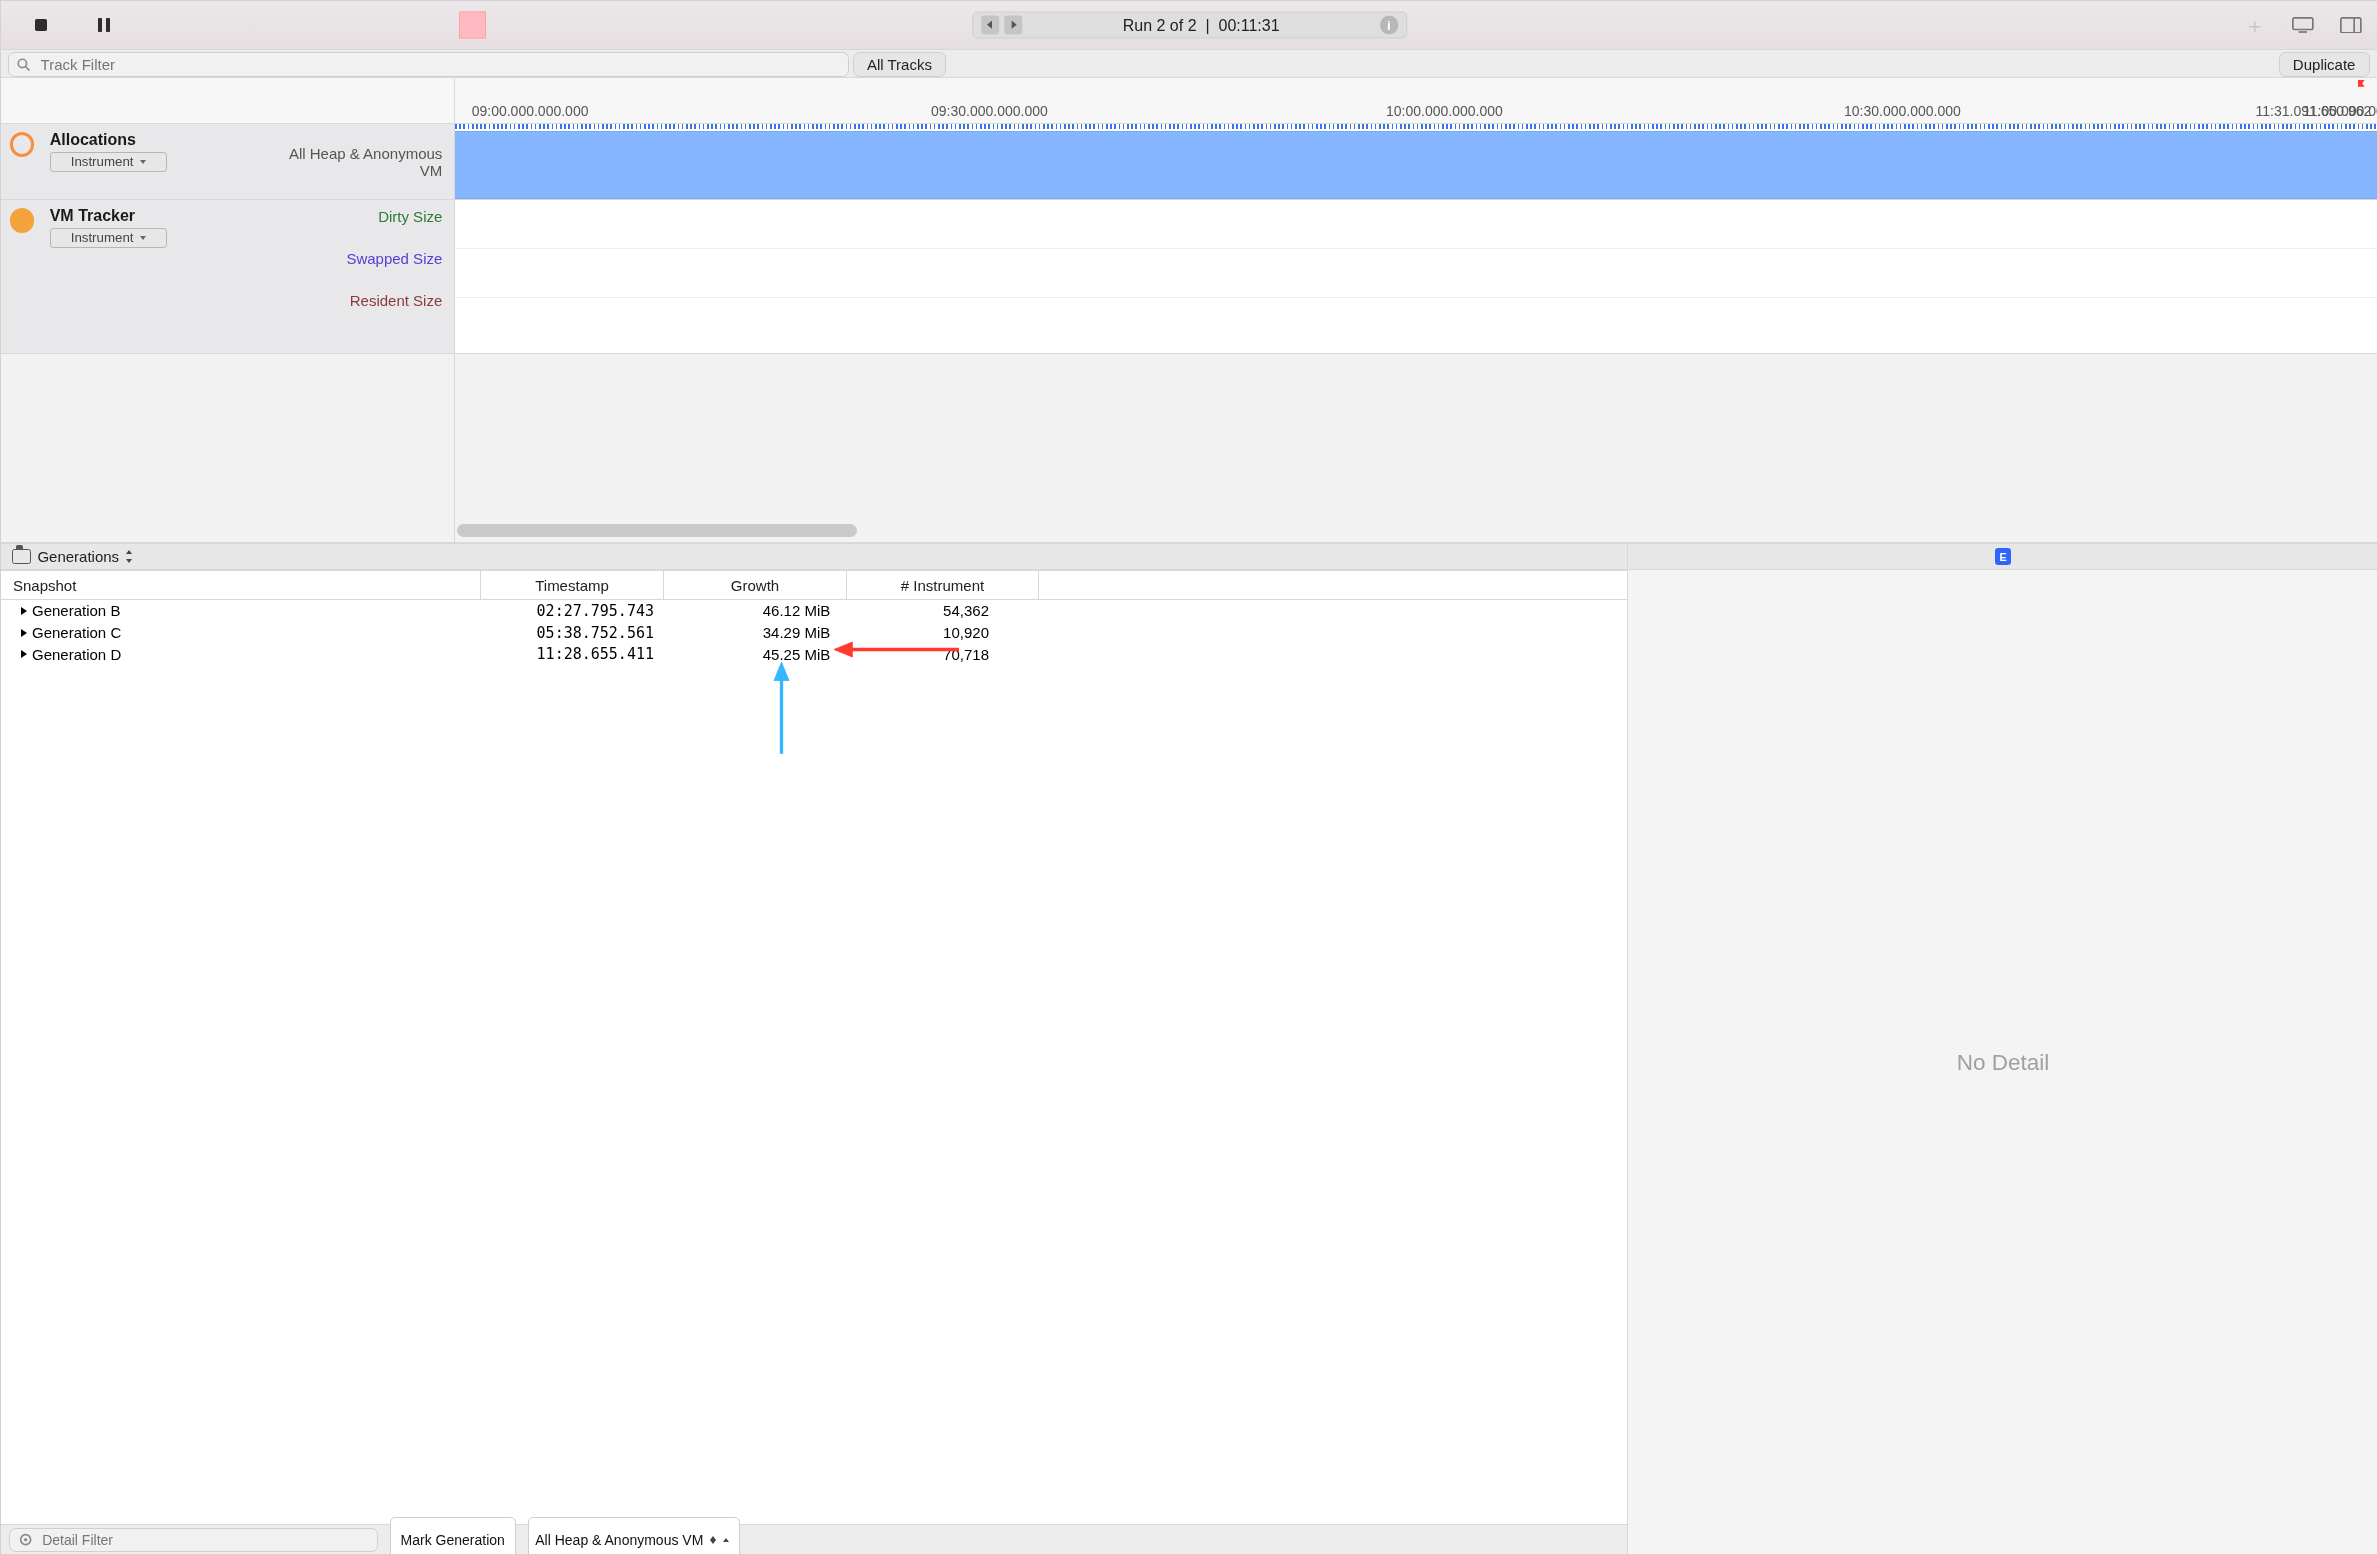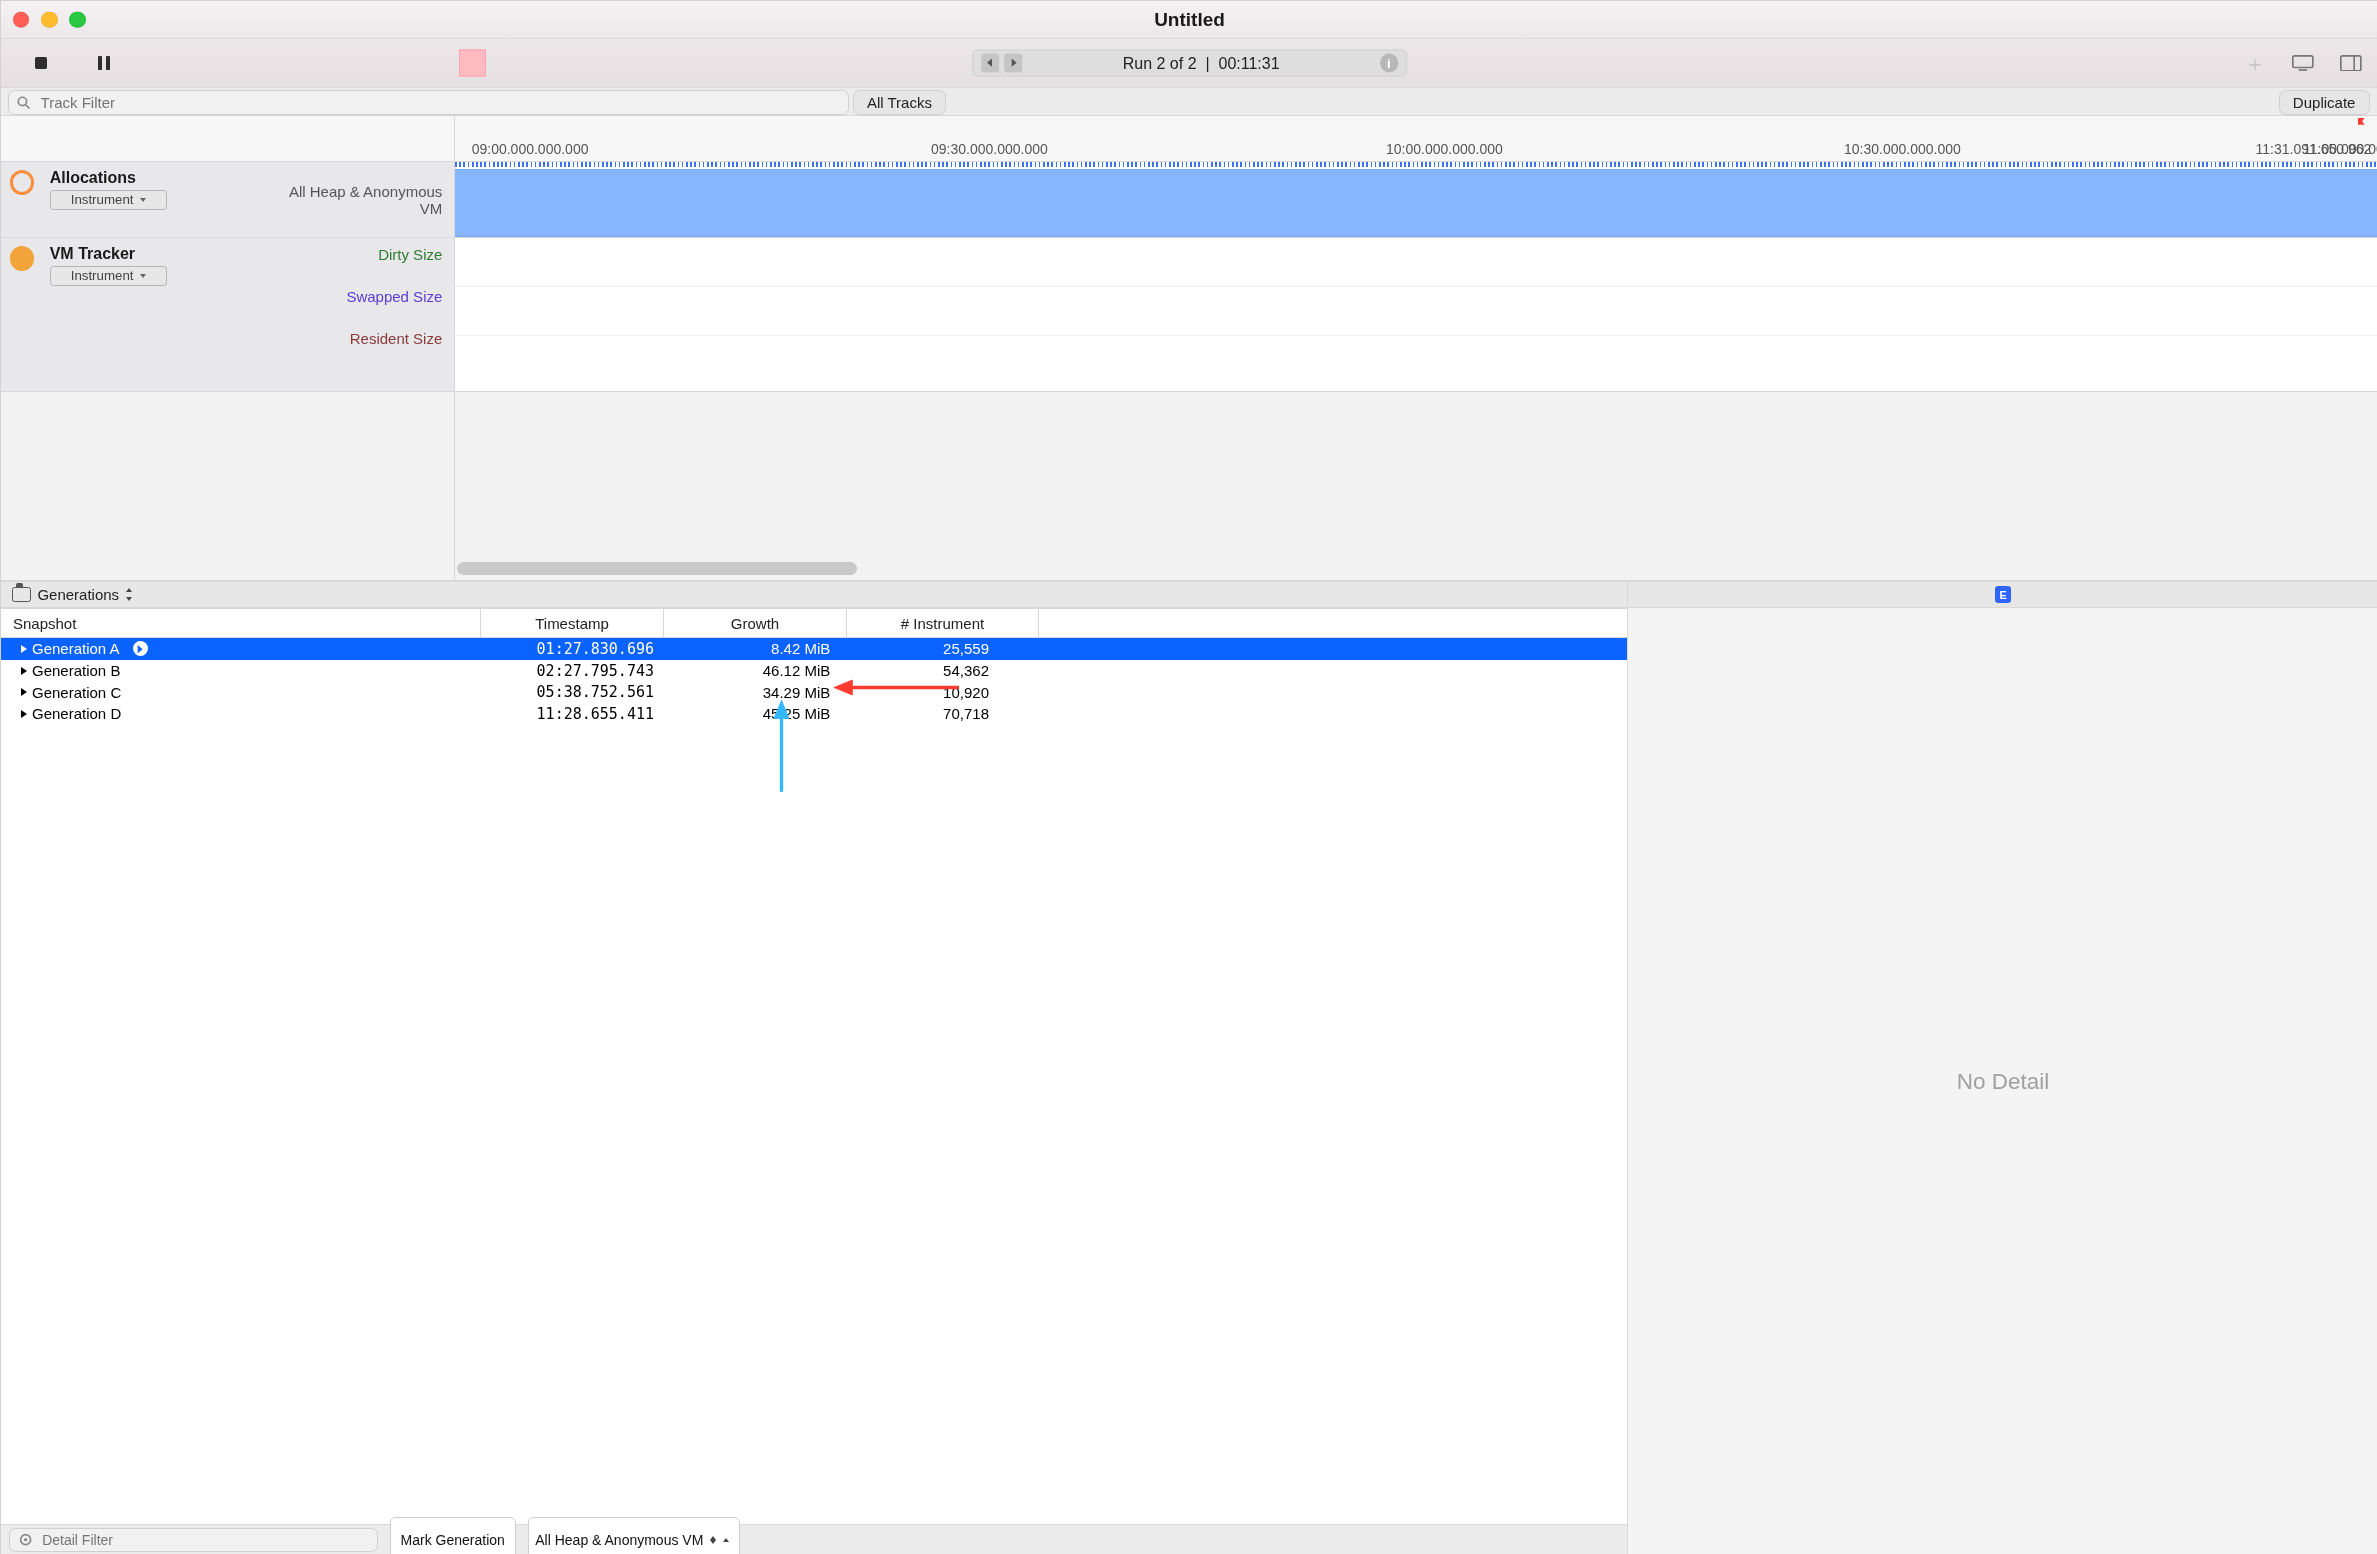--- a/index.html
+++ b/index.html
@@ -131,28 +131,20 @@
   .arrow-blue{position:absolute;stroke:#35b7ff;fill:#35b7ff}
 
   
   svg{display:block;}
 </style>
 </head>
 <body>
 
 <div class="window">
 
-  <div class="titlebar">
-    <div class="traffic">
-      <div class="dot red"></div>
-      <div class="dot yellow"></div>
-      <div class="dot green"></div>
-    </div>
-    <div class="title">Untitled</div>
-  </div>
 
   <div class="toolbar">
     <div class="icon-btn">
         <div class="stop-icn"></div>
       </div>
     <div style="width:33px"></div>
     <div class="icon-btn">
         <div class="pause-icn">
           <span></span>
           <span></span>
@@ -291,35 +283,20 @@
       <div class="table">
         <div class="thead">
           <div class="c-snap">Snapshot</div>
           <div class="c-ts">Timestamp</div>
           <div class="c-gr">Growth</div>
           <div class="c-pr"># Instrument</div>
           <div class="c-last"></div>
         </div>
 
         <div id="rows-host">
-            <div class="row sel">
-              <div class="cell c-snap">
-                <span class="disclosure" style="margin-left:10px"></span>
-                <span>Generation A</span>
-                <span class="go">
-                  <svg viewBox="0 0 10 10">
-                    <path d="M2 0 L8 5 L2 10 Z"></path>
-                  </svg>
-                </span>
-              </div>
-              <div class="cell c-ts">01:27.830.696</div>
-              <div class="cell c-gr">8.42 MiB</div>
-              <div class="cell c-pr">25,559</div>
-              <div class="cell"></div>
-            </div>
             <div class="row">
               <div class="cell c-snap">
                 <span class="disclosure" style="margin-left:10px"></span>
                 <span>Generation B</span>
               </div>
               <div class="cell c-ts">02:27.795.743</div>
               <div class="cell c-gr">46.12 MiB</div>
               <div class="cell c-pr">54,362</div>
               <div class="cell"></div>
             </div>

